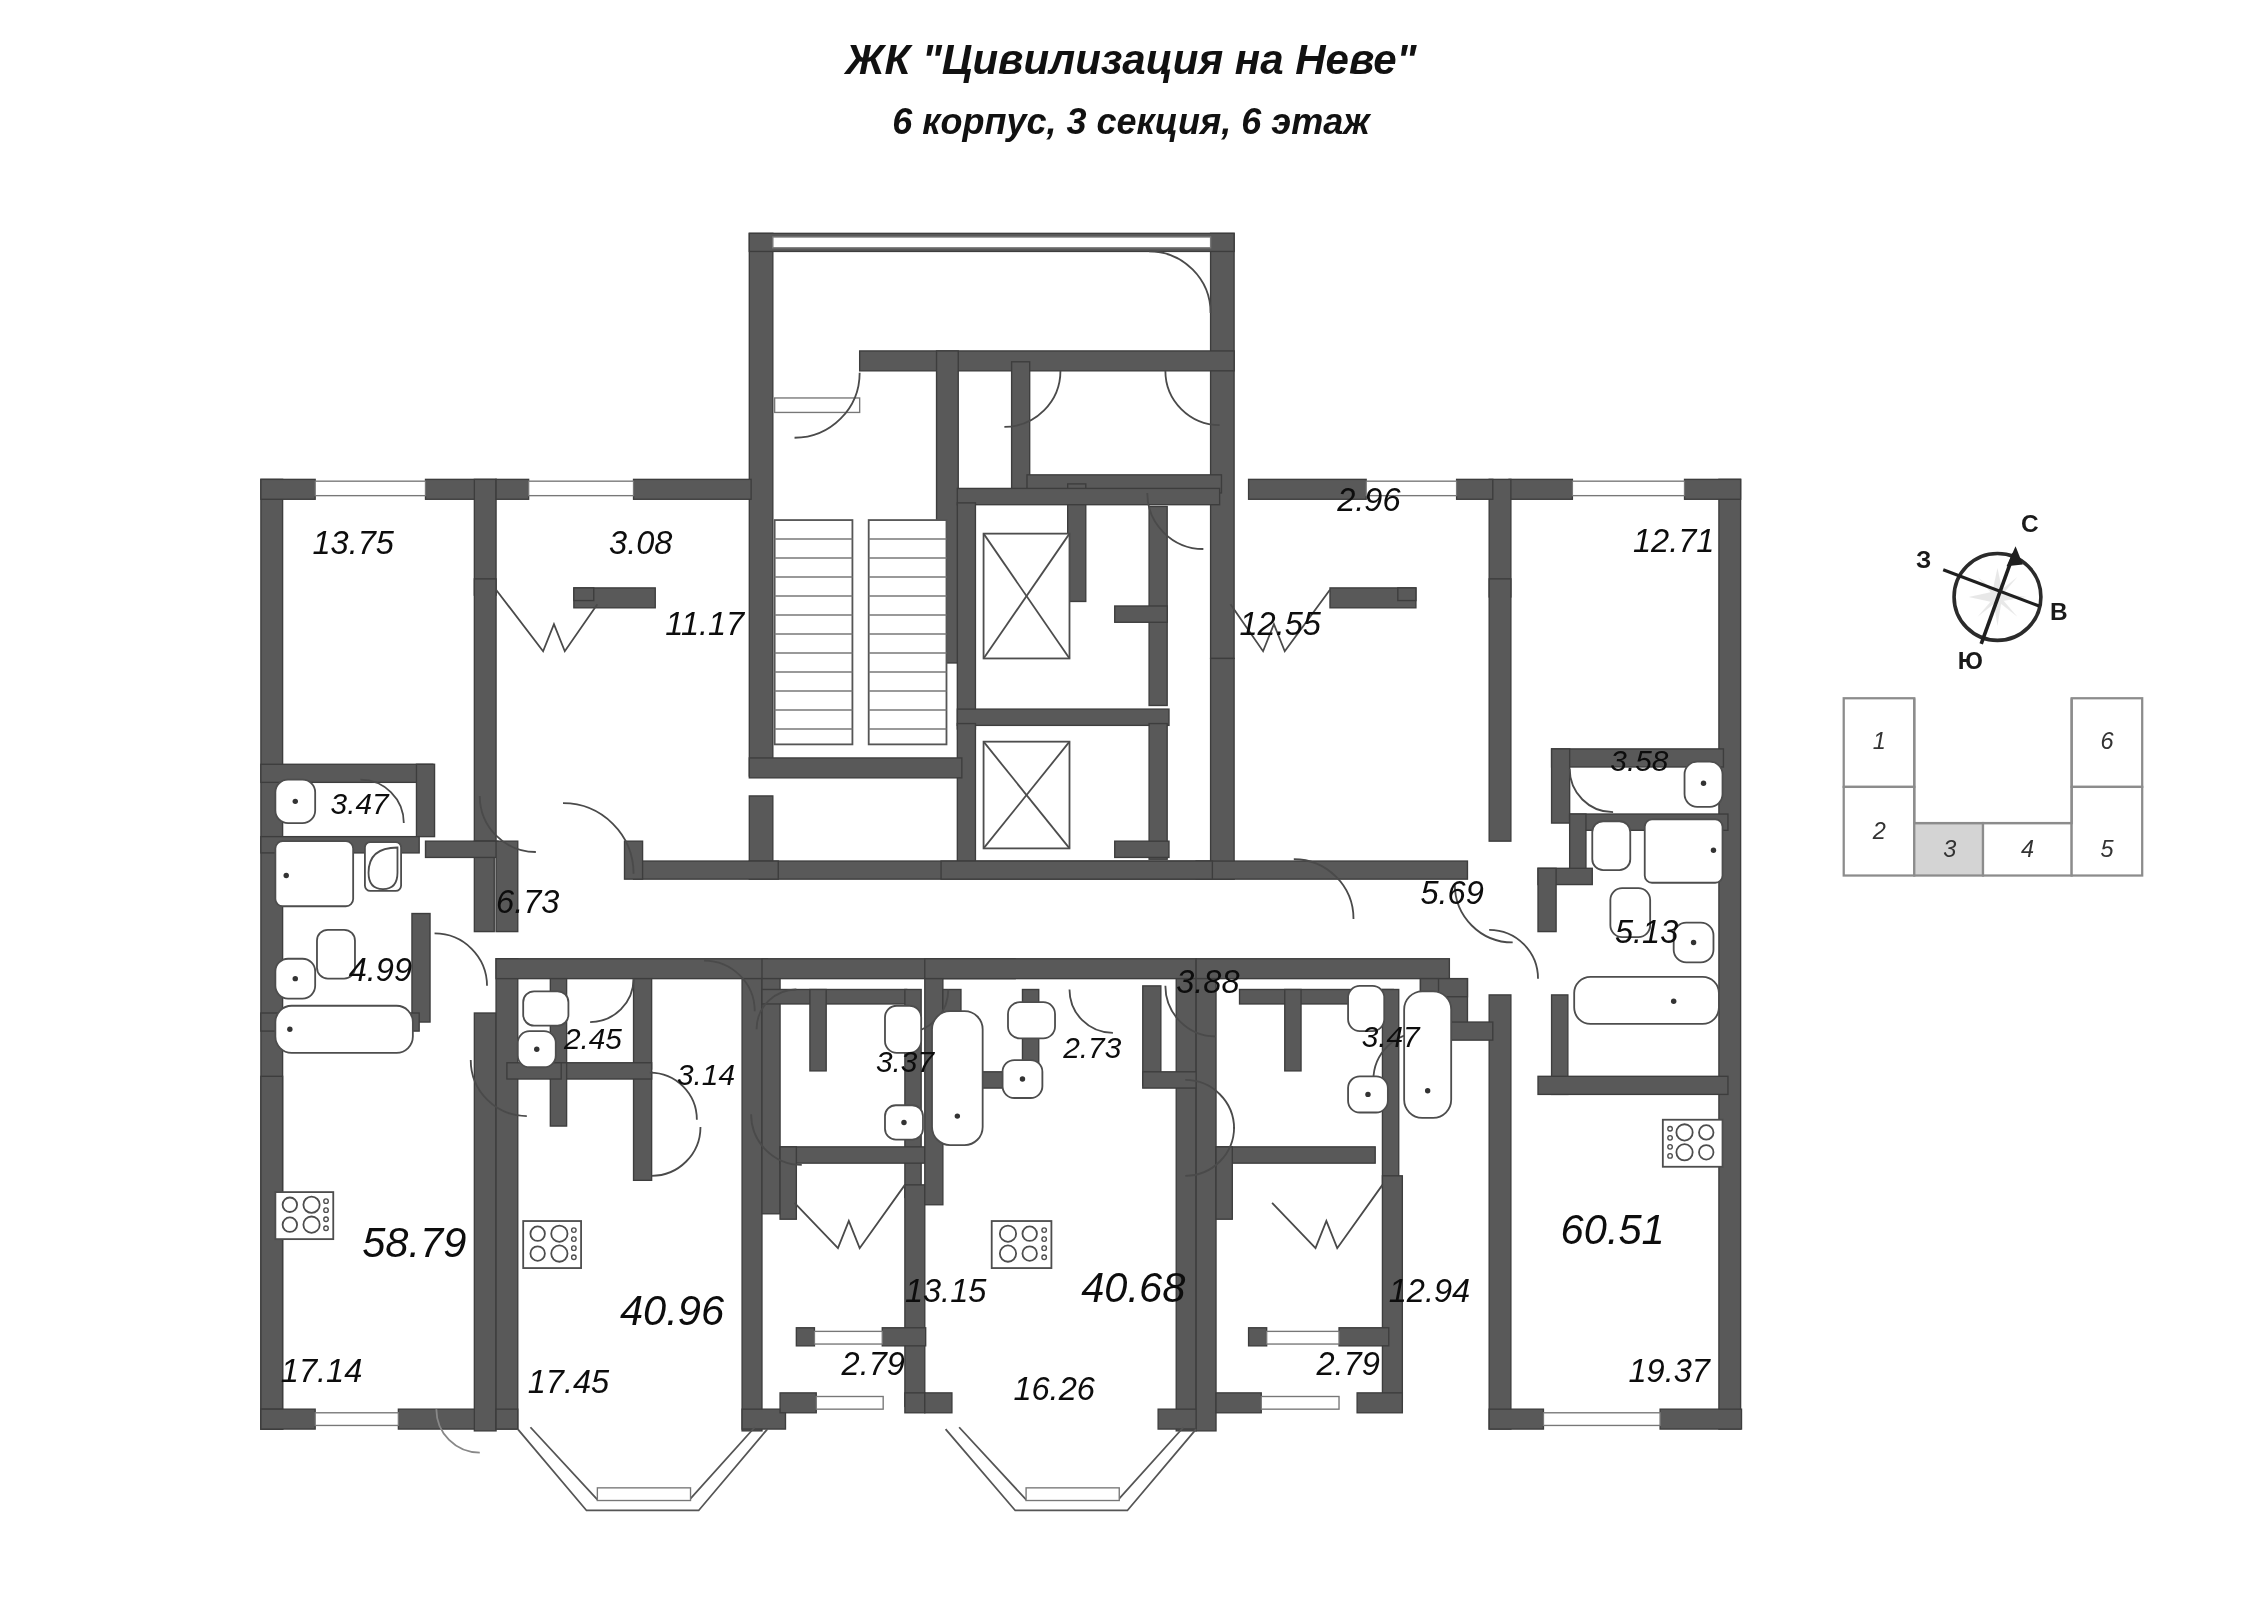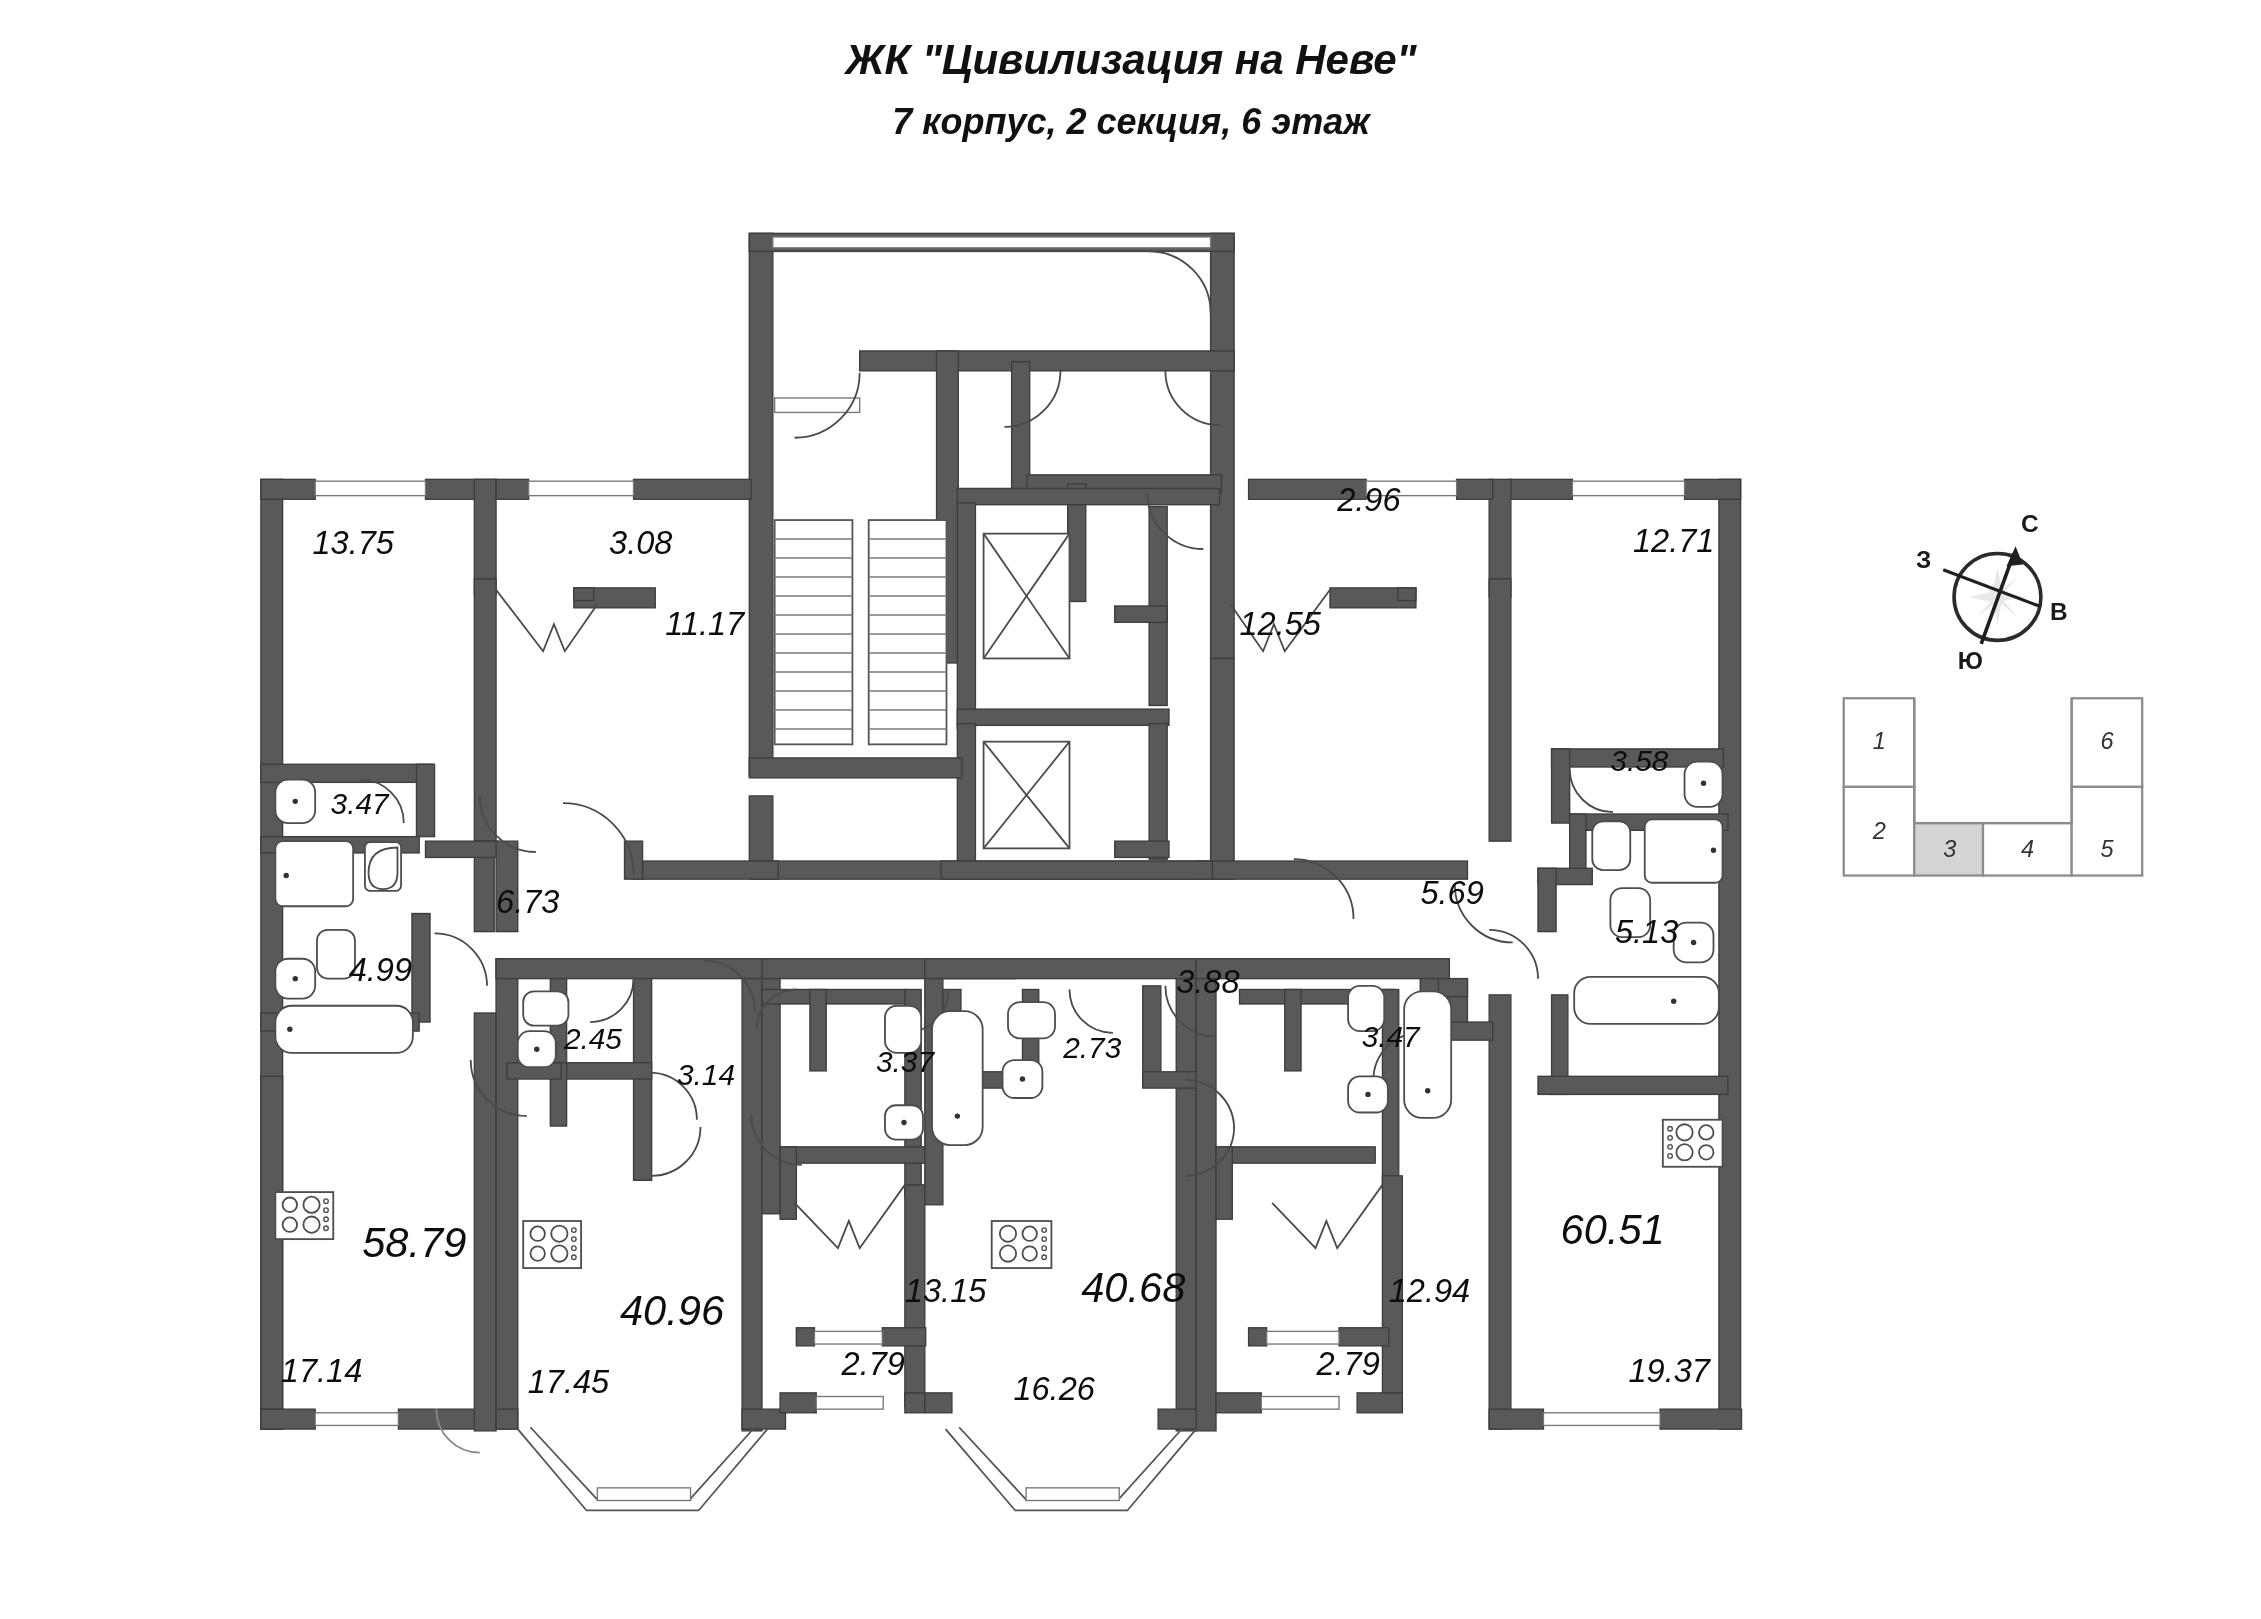--- a/index.html
+++ b/index.html
@@ -72,21 +72,21 @@
     fill: #333333;
   }
 </style>
 </head>
 <body>
 
 <div id="root">
 
   <div class="title-block">
     <div class="title-main">ЖК "Цивилизация на Неве"</div>
-    <div class="title-sub">7 корпус, 2 секция, 6 этаж</div>
+    <div class="title-sub">6 корпус, 3 секция, 6 этаж</div>
   </div>
 
   <svg class="plan" viewBox="0 0 2500 1790">
     <defs>
       <g id="toilet-h">
         <rect x="0" y="0" width="54" height="40" rx="6" fill="#ffffff" stroke="#4d4d4d" stroke-width="2"></rect>
         <path d="M 6 4 Q 6 36 34 36 Q 52 36 52 20 Q 52 4 34 4 Z" fill="#ffffff" stroke="#4d4d4d" stroke-width="2"></path>
       </g>
       <g id="sink-sm">
         <rect x="0" y="0" width="44" height="38" rx="10" fill="#ffffff" stroke="#4d4d4d" stroke-width="2"></rect>

